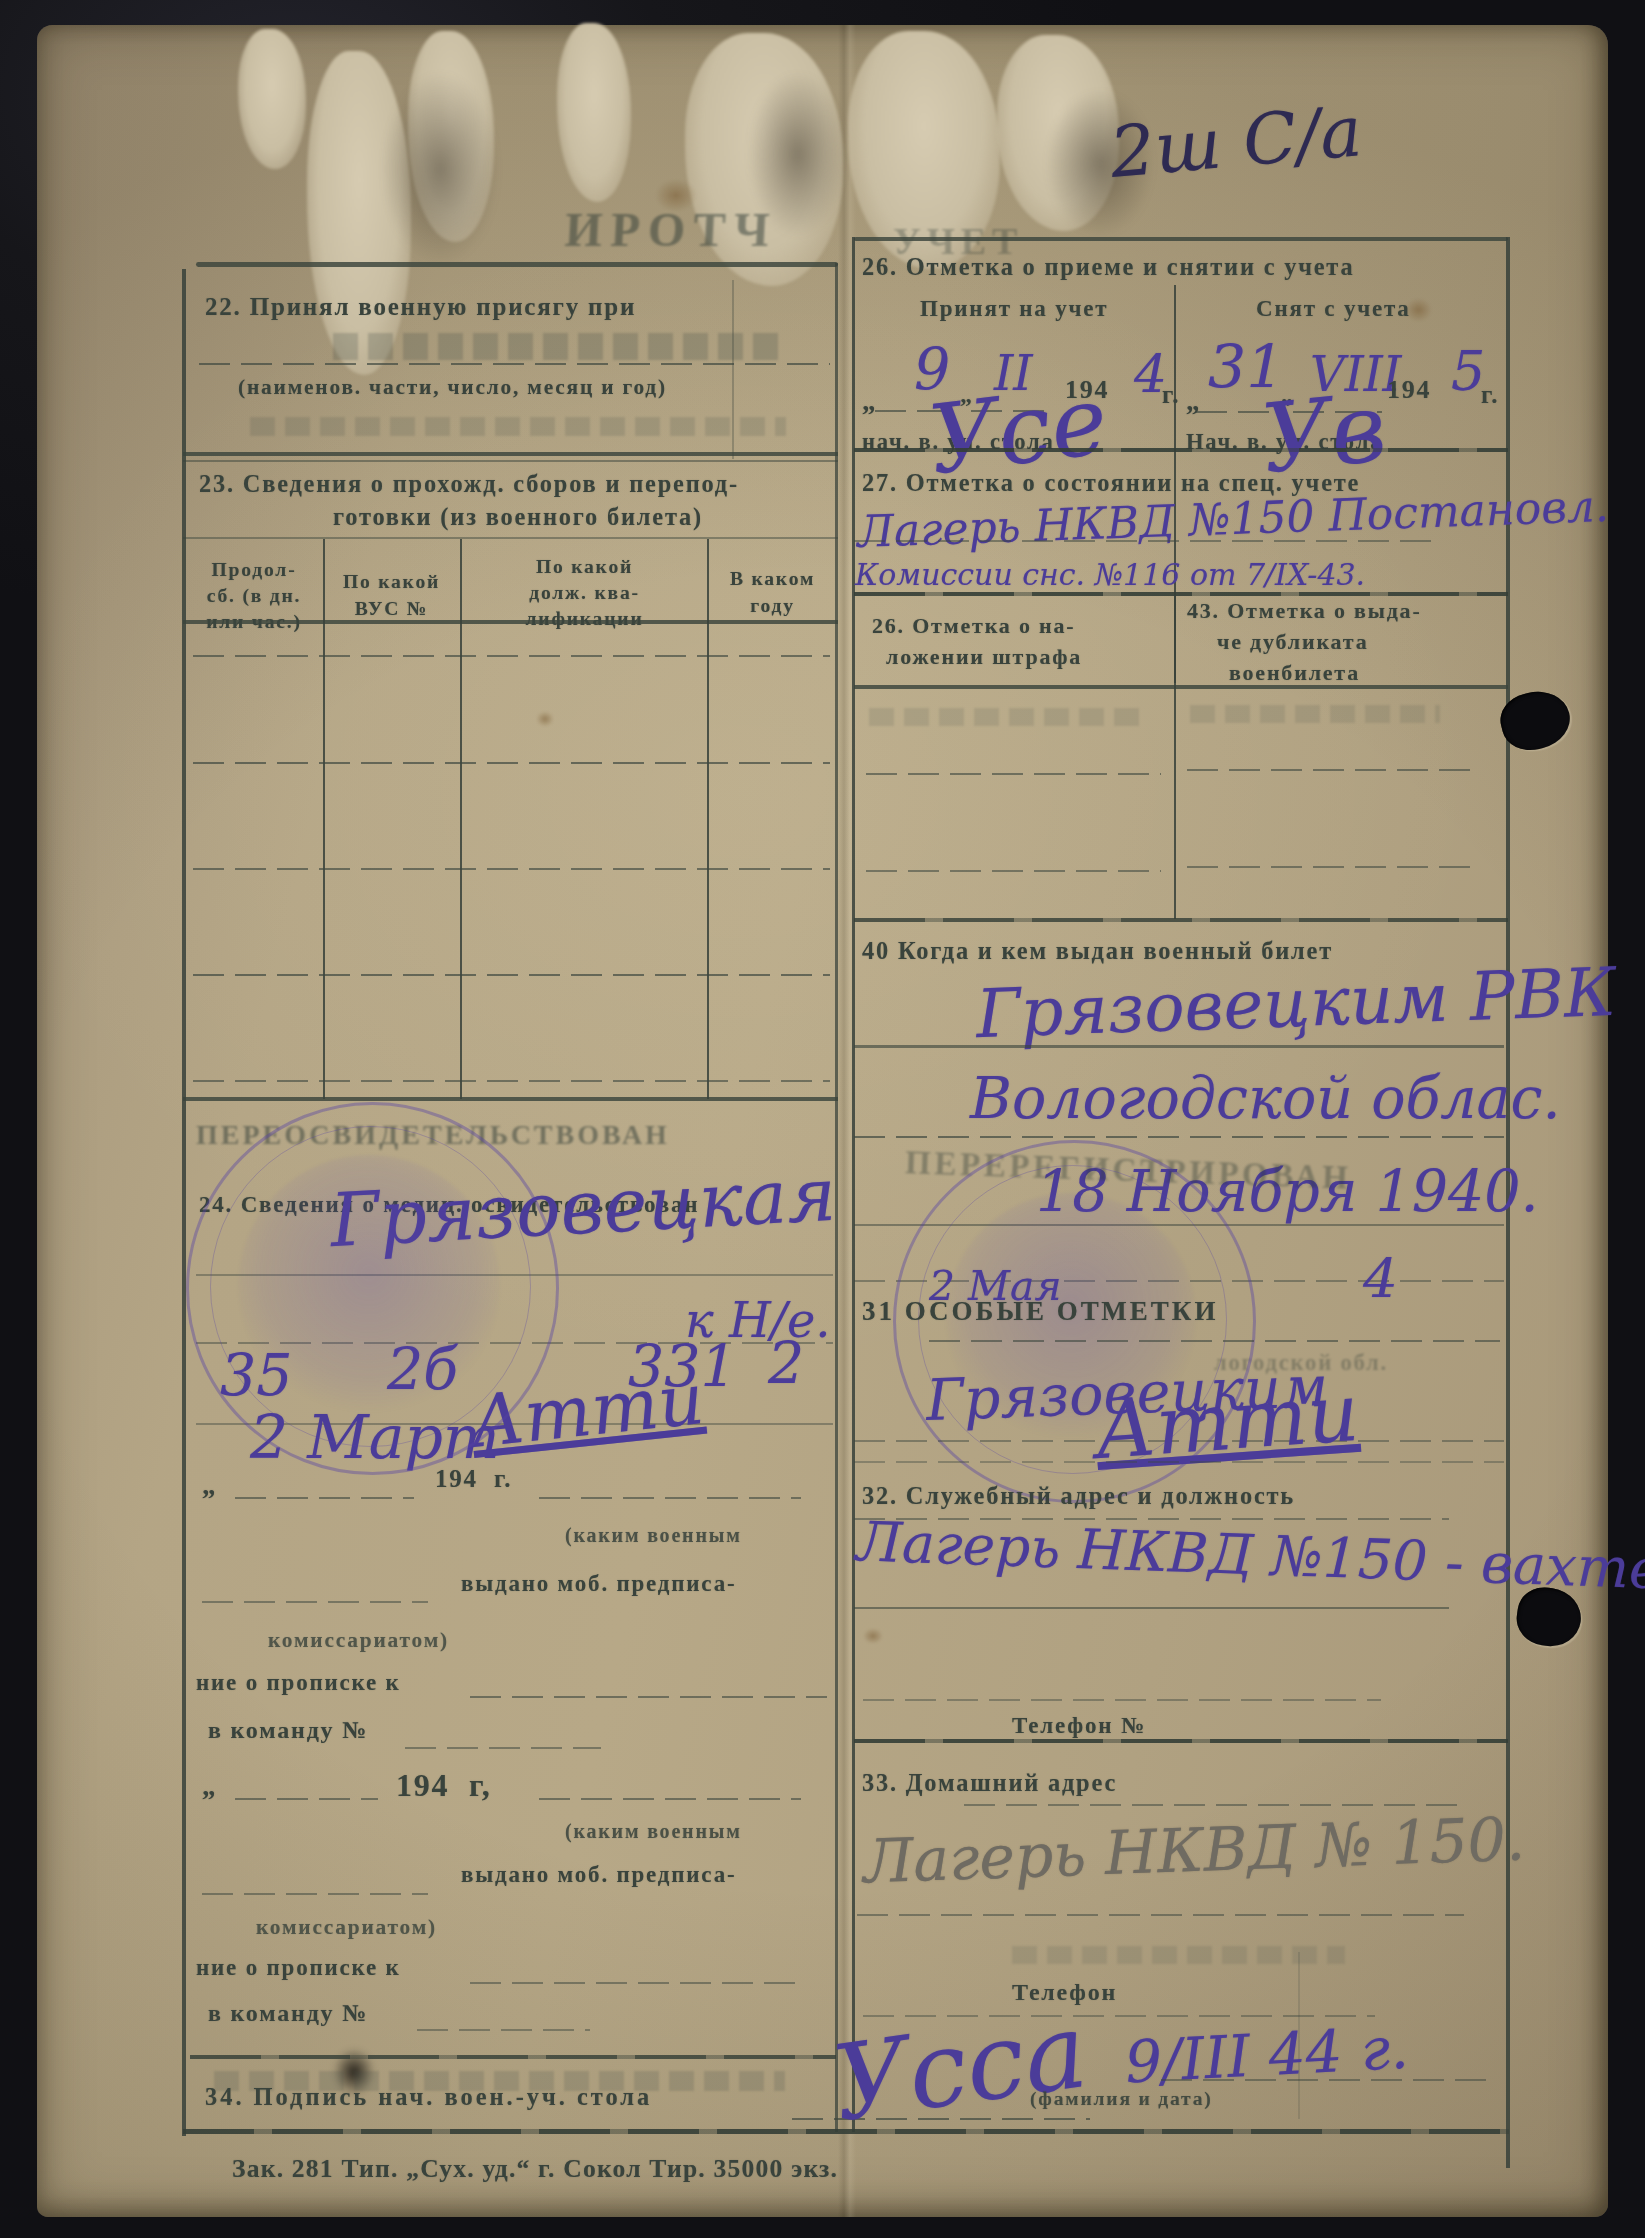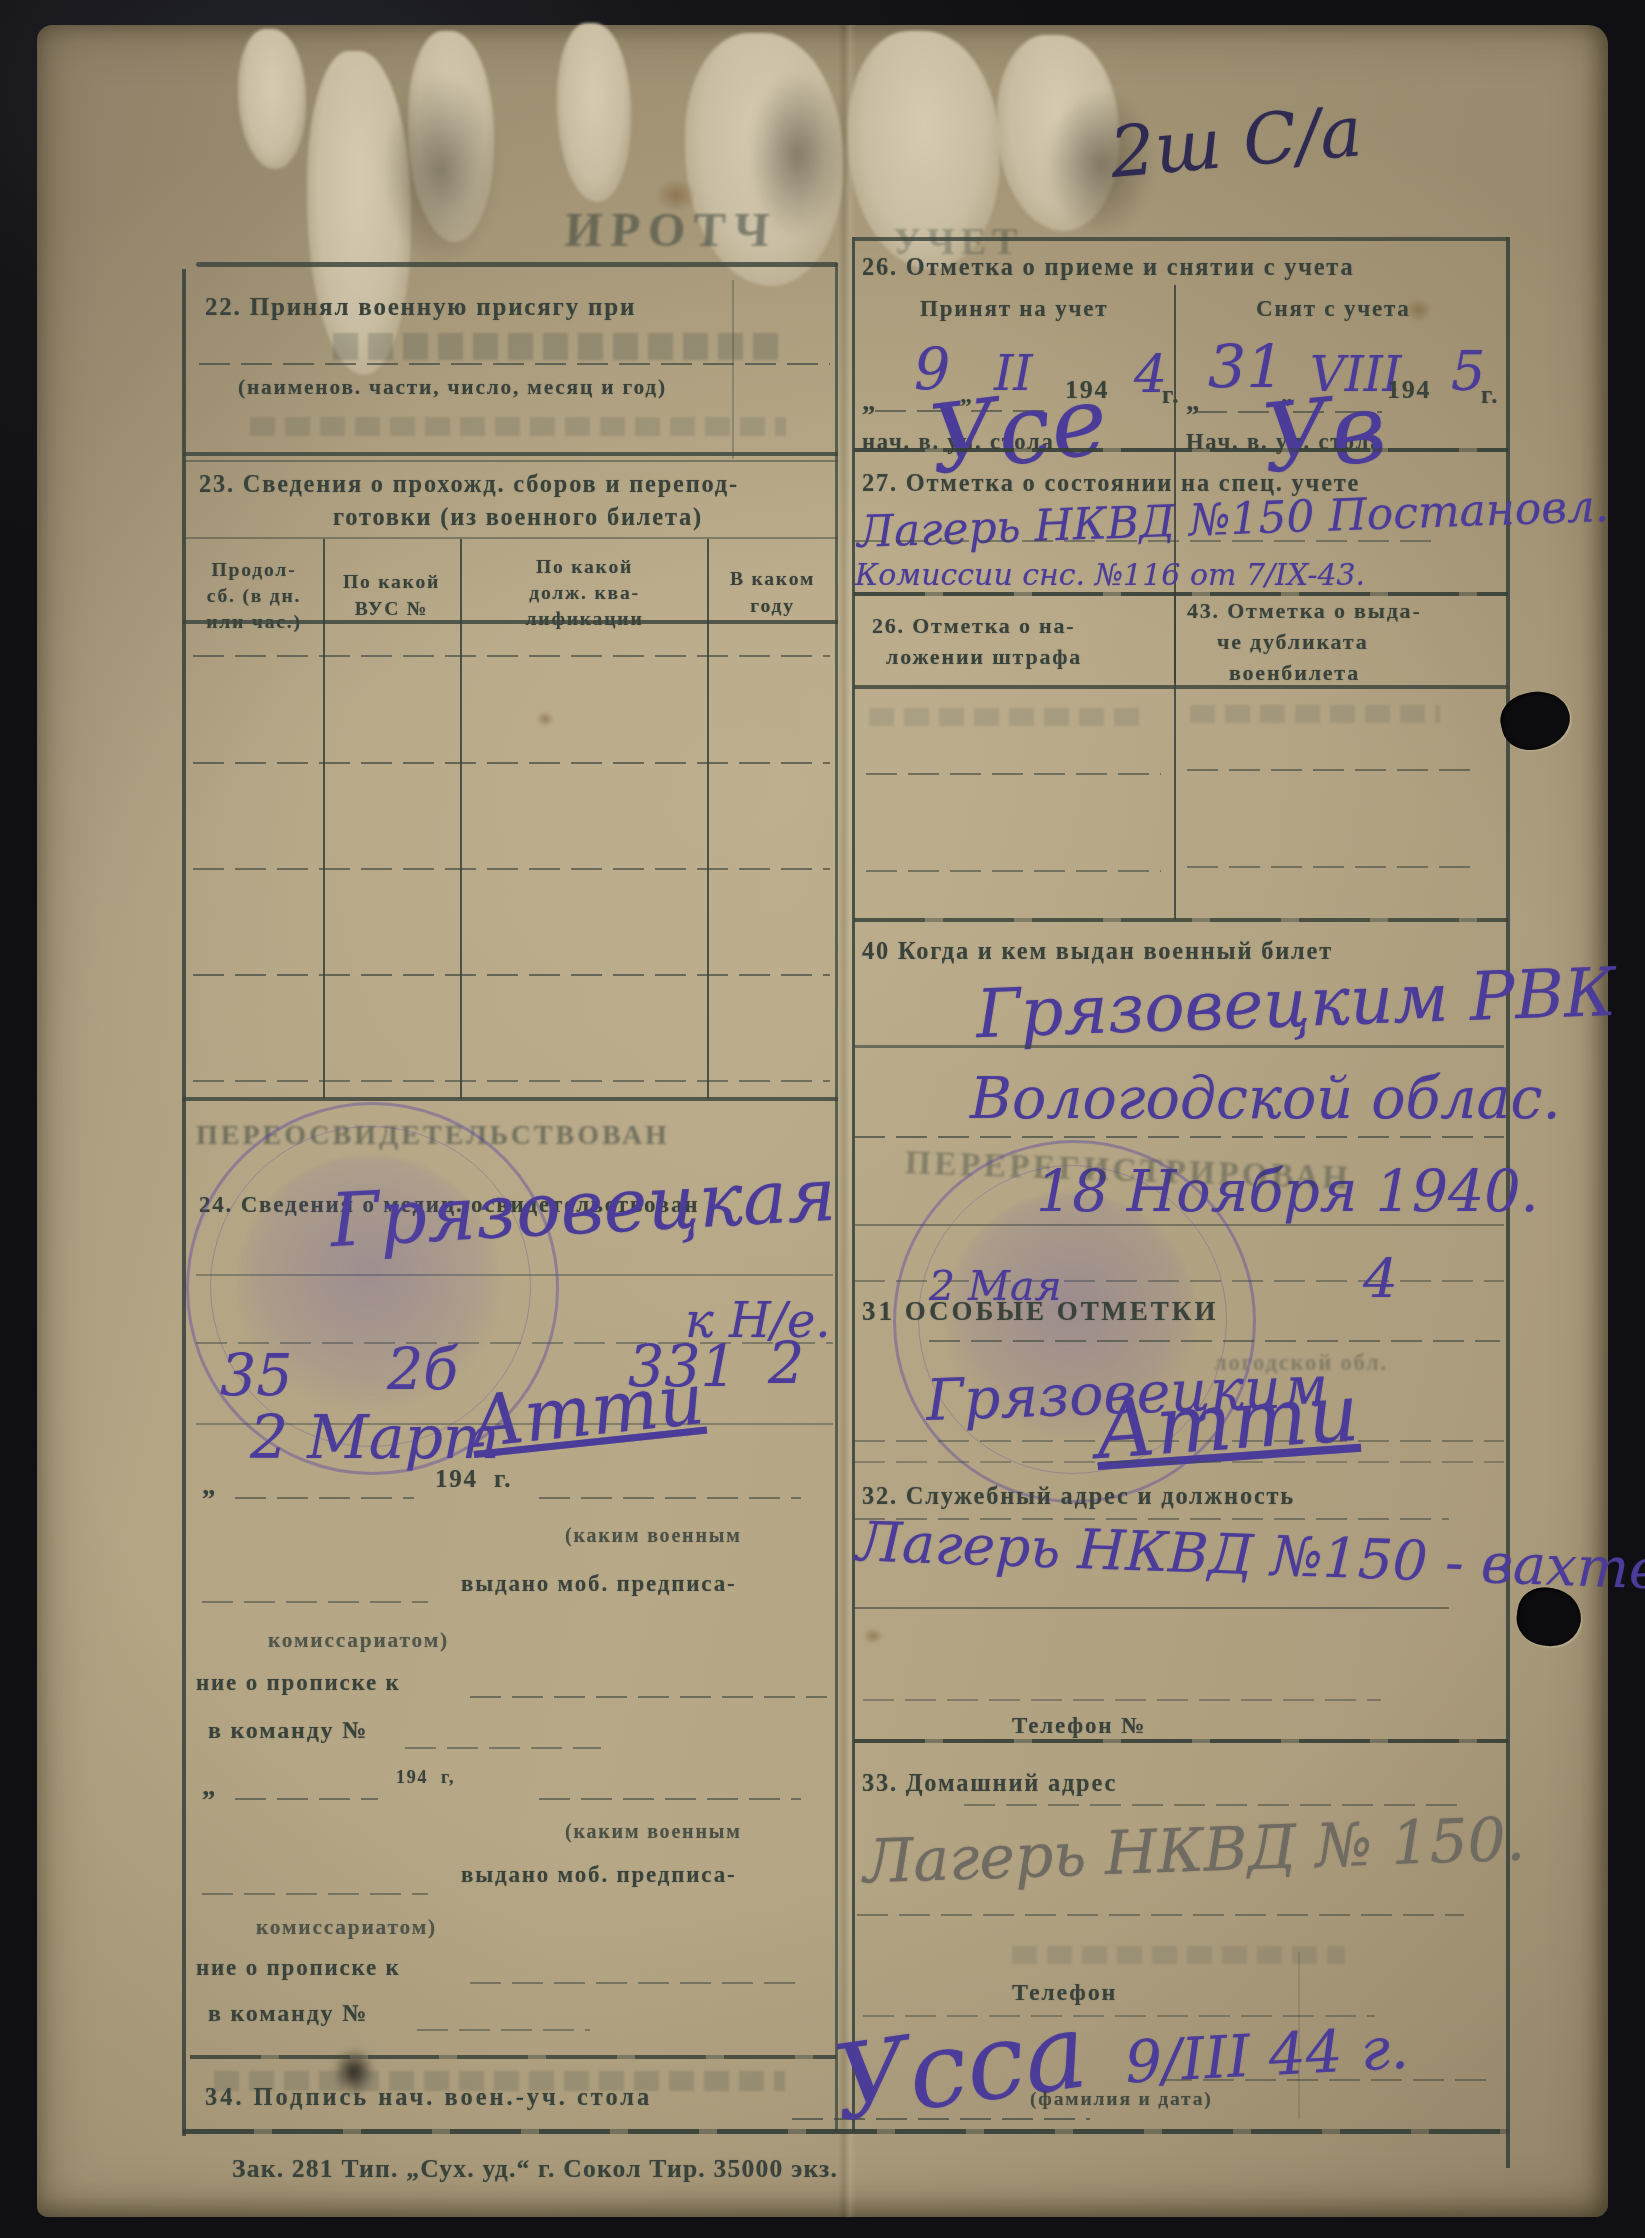--- a/index.html
+++ b/index.html
@@ -147,21 +147,21 @@
   <div class="dl" style="left:202px;top:1601px;width:226px;opacity:.6;"></div>
   <div class="pt" style="left:461px;top:1571px;font-size:23px;">выдано моб. предписа-</div>
   <div class="pt" style="left:268px;top:1628px;font-size:21.4px;opacity:.8;">комиссариатом)</div>
   <div class="pt" style="left:196px;top:1670px;font-size:23px;">ние о прописке к</div>
   <div class="dl" style="left:470px;top:1696px;width:357px;opacity:.7;"></div>
   <div class="pt" style="left:208px;top:1717px;font-size:24px;">в команду №</div>
   <div class="dl" style="left:405px;top:1747px;width:196px;opacity:.6;"></div>
 
   <div class="pt" style="left:202px;top:1771px;font-size:27px;">„</div>
   <div class="dl" style="left:235px;top:1798px;width:143px;opacity:.7;"></div>
-  <div class="pt" style="left:396px;top:1767px;font-size:18px;"><span>194</span>&nbsp;&nbsp;<span>г,</span></div>
+  <div class="pt" style="left:396px;top:1767px;font-size:32px;"><span>194</span>&nbsp;&nbsp;<span>г,</span></div>
   <div class="dl" style="left:539px;top:1798px;width:262px;opacity:.7;"></div>
   <div class="pt" style="left:565px;top:1820px;font-size:20px;opacity:.85;">(каким военным</div>
   <div class="dl" style="left:202px;top:1893px;width:226px;opacity:.6;"></div>
   <div class="pt" style="left:461px;top:1862px;font-size:23px;">выдано моб. предписа-</div>
   <div class="pt" style="left:256px;top:1915px;font-size:21.4px;opacity:.8;">комиссариатом)</div>
   <div class="pt" style="left:196px;top:1955px;font-size:23px;">ние о прописке к</div>
   <div class="dl" style="left:470px;top:1982px;width:333px;opacity:.6;"></div>
   <div class="pt" style="left:208px;top:2000px;font-size:24px;">в команду №</div>
   <div class="dl" style="left:417px;top:2029px;width:173px;opacity:.55;"></div>
   <div class="dl thick" style="left:190px;top:2055px;width:646px;height:4.2px;opacity:.9;"></div>

